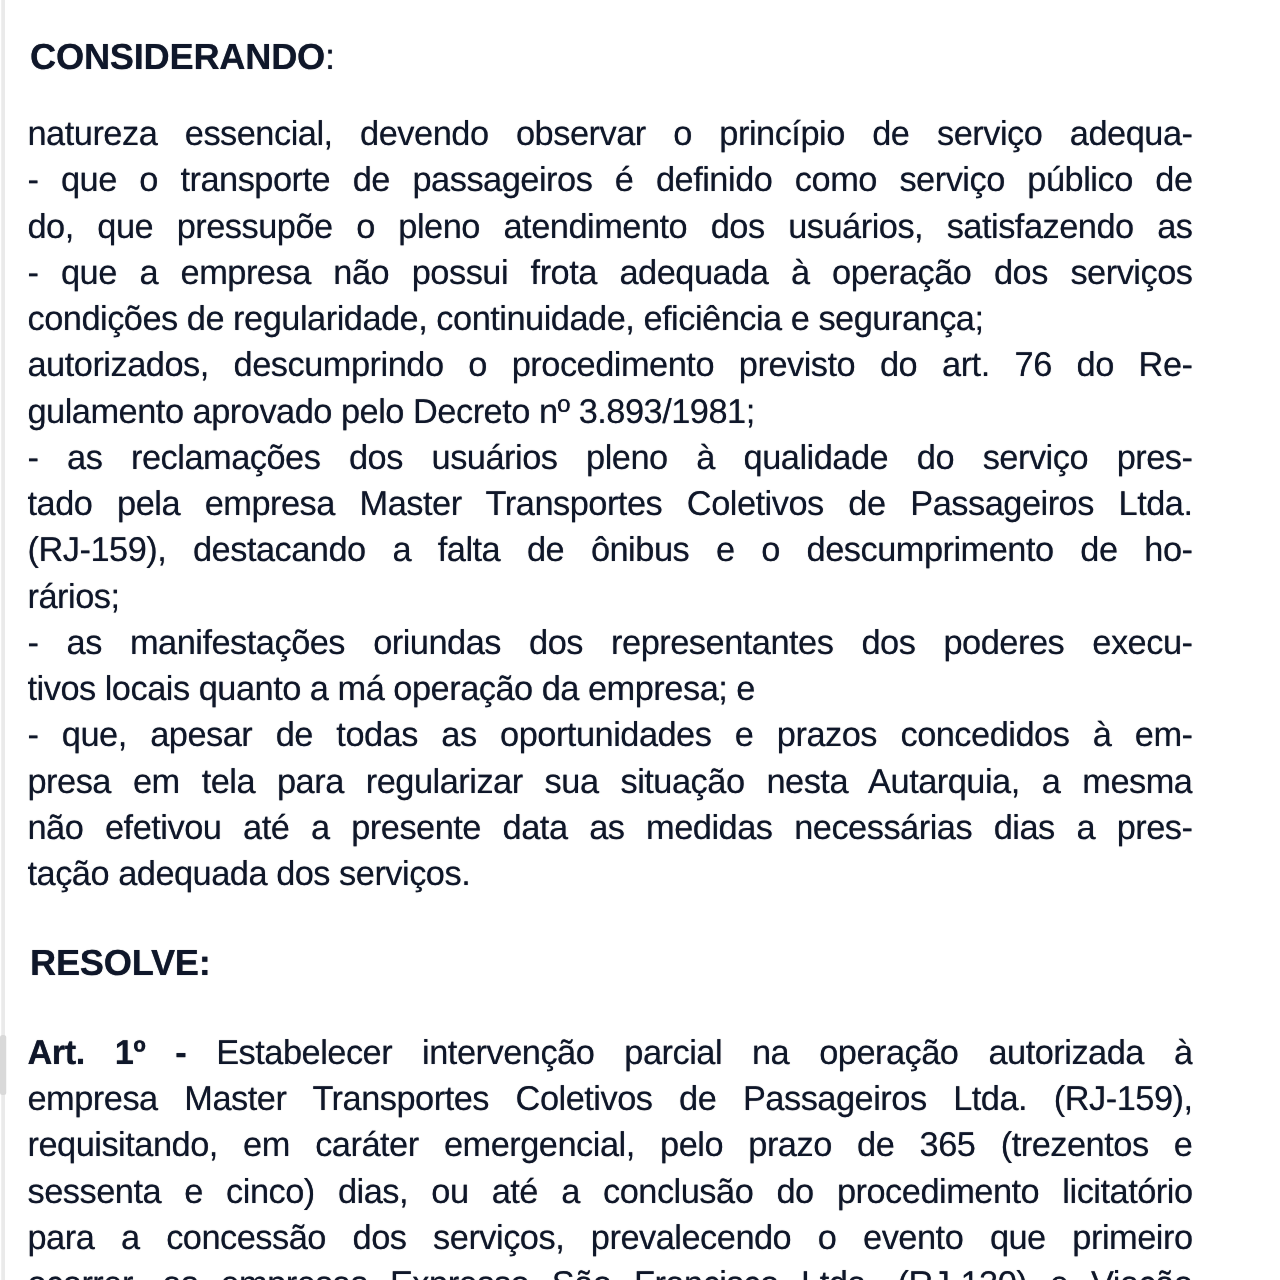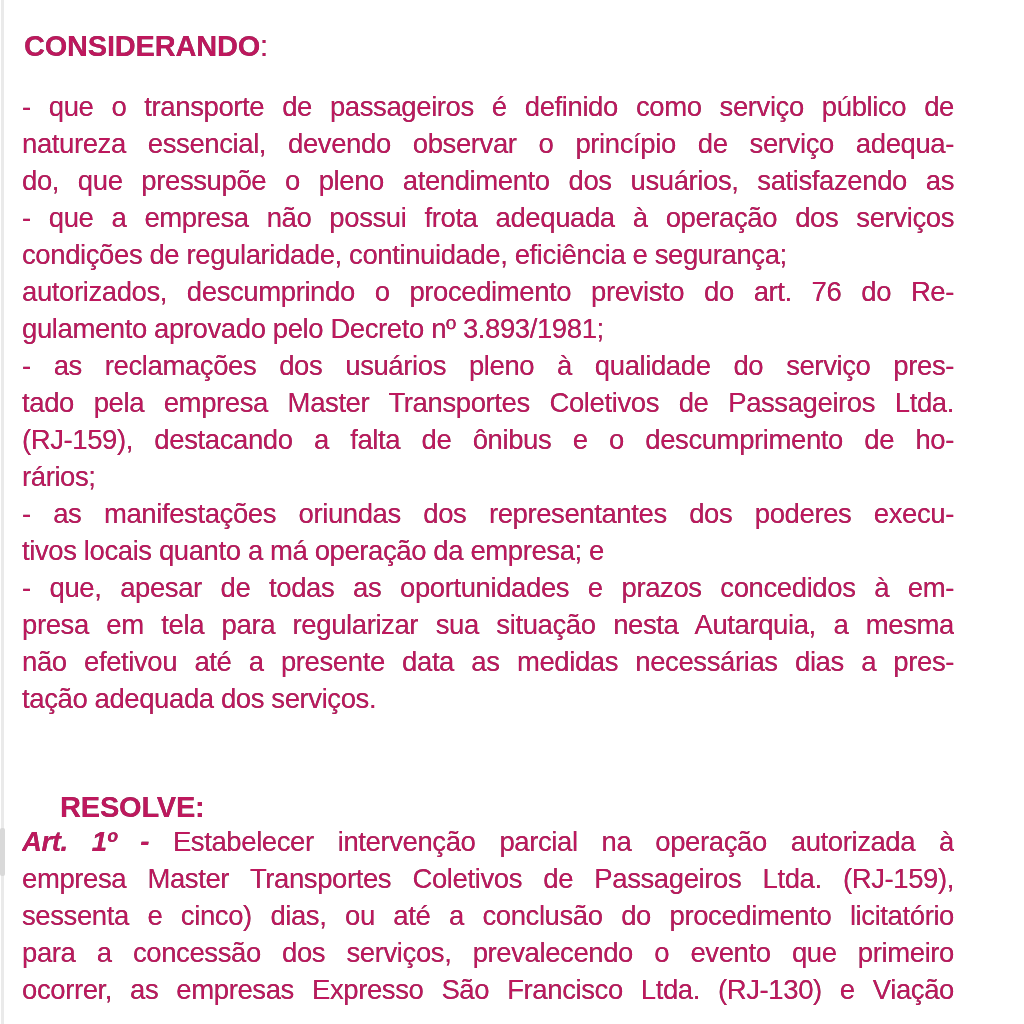--- a/index.html
+++ b/index.html
@@ -7,21 +7,21 @@
     padding: 0;
     background: #ffffff;
   }
   #page {
     position: relative;
     width: 1024px;
     height: 1024px;
     background: #ffffff;
     overflow: hidden;
     font-family: "Liberation Sans", sans-serif;
-    color: #be185d;
+    color: #0f172a;
   }
   
   .scan-edge {
     position: absolute;
     left: 1px;
     top: 0;
     width: 3px;
     height: 100%;
     background: #eaeaea;
   }
@@ -38,21 +38,21 @@
     position: absolute;
     left: 24px;
     font-size: 29px;
     line-height: 37px;
     font-weight: bold;
     letter-spacing: -0.2px;
     white-space: nowrap;
     text-shadow: 0 0 0.6px rgba(25,28,34,0.75);
   }
   #heading-considerando { top: 28px; }
-  #heading-resolve { top: 789px; margin-left: 36px; }
+  #heading-resolve { top: 753px; }
   .heading .colon-normal { font-weight: normal; }
   .textblock {
     position: absolute;
     left: 22px;
     width: 932px;
     font-size: 27.5px;
     line-height: 37px;
     letter-spacing: -0.4px;
     text-shadow: 0 0 0.6px rgba(25,28,34,0.7);
   }
@@ -63,36 +63,35 @@
     text-align-last: justify;
     height: 37px;
     overflow: hidden;
   }
   .line.end {
     text-align-last: left;
   }
   .art-label {
     font-weight: bold;
     text-shadow: 0 0 0.6px rgba(25,28,34,0.8);
-    font-style: italic;
   }
 </style>
 </head>
 <body>
 
 <div id="page">
 
   <div class="scan-edge"></div>
   <div class="scan-smudge"></div>
 
   <div class="heading" id="heading-considerando"><span>CONSIDERANDO</span><span class="colon-normal">:</span></div>
 
   <div class="textblock" id="considerando-block">
+    <div class="line">natureza essencial, devendo observar o princípio de serviço adequa-</div>
     <div class="line">- que o transporte de passageiros é definido como serviço público de</div>
-    <div class="line">natureza essencial, devendo observar o princípio de serviço adequa-</div>
     <div class="line">do, que pressupõe o pleno atendimento dos usuários, satisfazendo as</div>
     <div class="line">- que a empresa não possui frota adequada à operação dos serviços</div>
     <div class="line end">condições de regularidade, continuidade, eficiência e segurança;</div>
     <div class="line">autorizados, descumprindo o procedimento previsto do art. 76 do Re-</div>
     <div class="line end">gulamento aprovado pelo Decreto nº 3.893/1981;</div>
     <div class="line">- as reclamações dos usuários pleno à qualidade do serviço pres-</div>
     <div class="line">tado pela empresa Master Transportes Coletivos de Passageiros Ltda.</div>
     <div class="line">(RJ-159), destacando a falta de ônibus e o descumprimento de ho-</div>
     <div class="line end">rários;</div>
     <div class="line">- as manifestações oriundas dos representantes dos poderes execu-</div>
@@ -101,18 +100,19 @@
     <div class="line">presa em tela para regularizar sua situação nesta Autarquia, a mesma</div>
     <div class="line">não efetivou até a presente data as medidas necessárias dias a pres-</div>
     <div class="line end">tação adequada dos serviços.</div>
   </div>
 
   <div class="heading" id="heading-resolve">RESOLVE:</div>
 
   <div class="textblock" id="art1-block">
     <div class="line"><span class="art-label">Art. 1º - </span><span>Estabelecer intervenção parcial na operação autorizada à</span></div>
     <div class="line">empresa Master Transportes Coletivos de Passageiros Ltda. (RJ-159),</div>
+    <div class="line">requisitando, em caráter emergencial, pelo prazo de 365 (trezentos e</div>
     <div class="line">sessenta e cinco) dias, ou até a conclusão do procedimento licitatório</div>
     <div class="line">para a concessão dos serviços, prevalecendo o evento que primeiro</div>
     <div class="line">ocorrer, as empresas Expresso São Francisco Ltda. (RJ-130) e Viação</div>
   </div>
 
 </div>
 
 </body></html>

